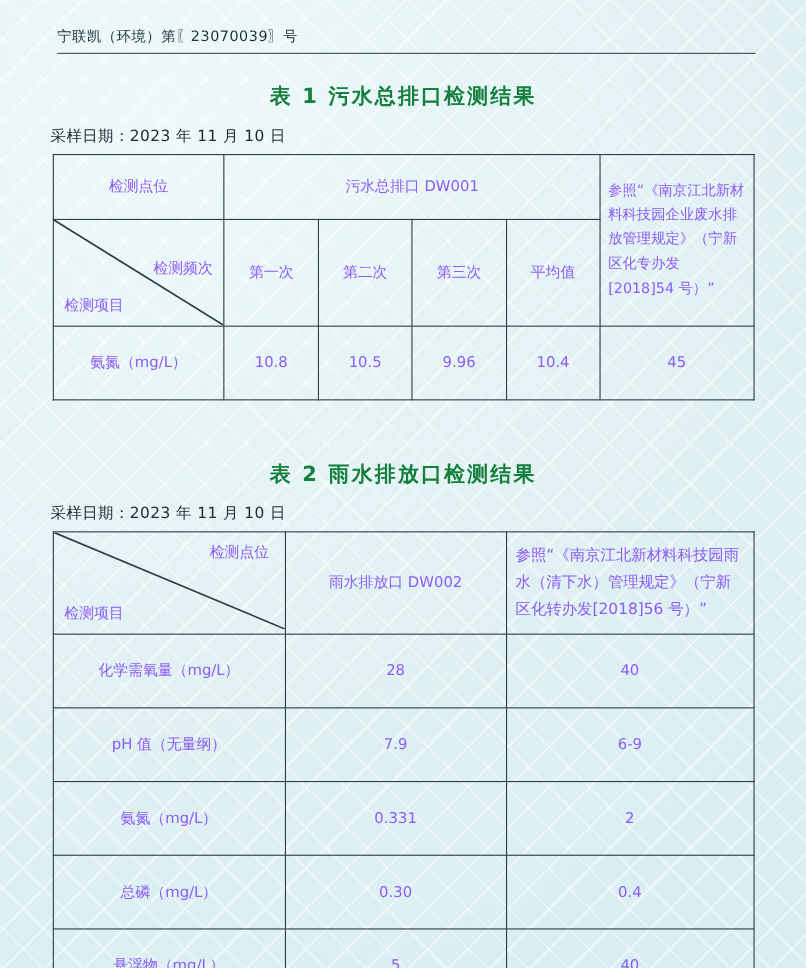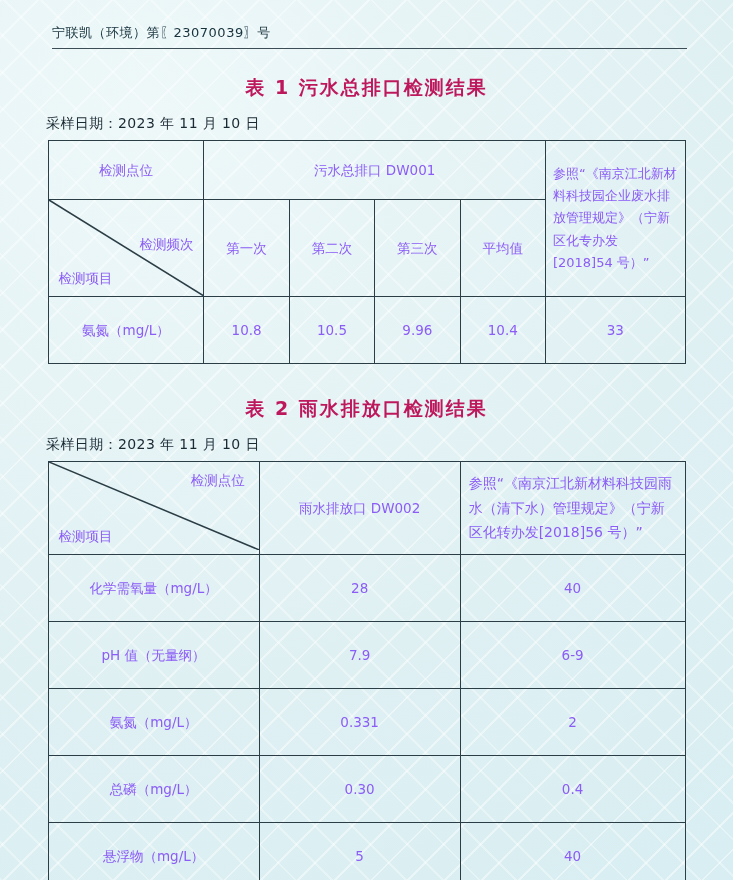--- a/index.html
+++ b/index.html
@@ -42,21 +42,21 @@
     color: #17323c;
     font-family: "DejaVu Sans", "Liberation Sans", sans-serif;
   }
 
   .table-title {
     text-align: center;
     font-size: 19px;
     font-weight: bold;
     letter-spacing: 2px;
     margin: 26px 0 14px 0;
-    color: #be185d;
+    color: #15803d;
   }
   .sample-date {
     margin-left: 46px;
     font-size: 14px;
     margin-bottom: 7px;
     letter-spacing: 0.4px;
   }
 
   table {
     border-collapse: collapse;
@@ -168,26 +168,26 @@
       <td style="width:85px;">第二次</td>
       <td style="width:85px;">第三次</td>
       <td style="width:85px;">平均值</td>
     </tr>
     <tr>
       <td class="tall">氨氮（mg/L）</td>
       <td class="num">10.8</td>
       <td class="num">10.5</td>
       <td class="num">9.96</td>
       <td class="num">10.4</td>
-      <td class="num">33</td>
+      <td class="num">45</td>
     </tr>
   </tbody>
     </table>
 
-  <div class="table-title" style="margin-top:32px;">表 2  雨水排放口检测结果</div>
+  <div class="table-title" style="margin-top:54px;">表 2  雨水排放口检测结果</div>
   <div class="sample-date">采样日期：2023 年 11 月 10 日</div>
 
   <table class="t2">
     <tbody>
         <tr>
       <td class="diag2" style="width:220px;">
         <span class="line" style="position:absolute;inset:0;overflow:hidden;">
           <svg viewBox="0 0 220 92" preserveAspectRatio="none">
                 <line x1="0" y1="0" x2="220" y2="92" stroke="#2b3d45" stroke-width="1.6"></line>
               </svg>

